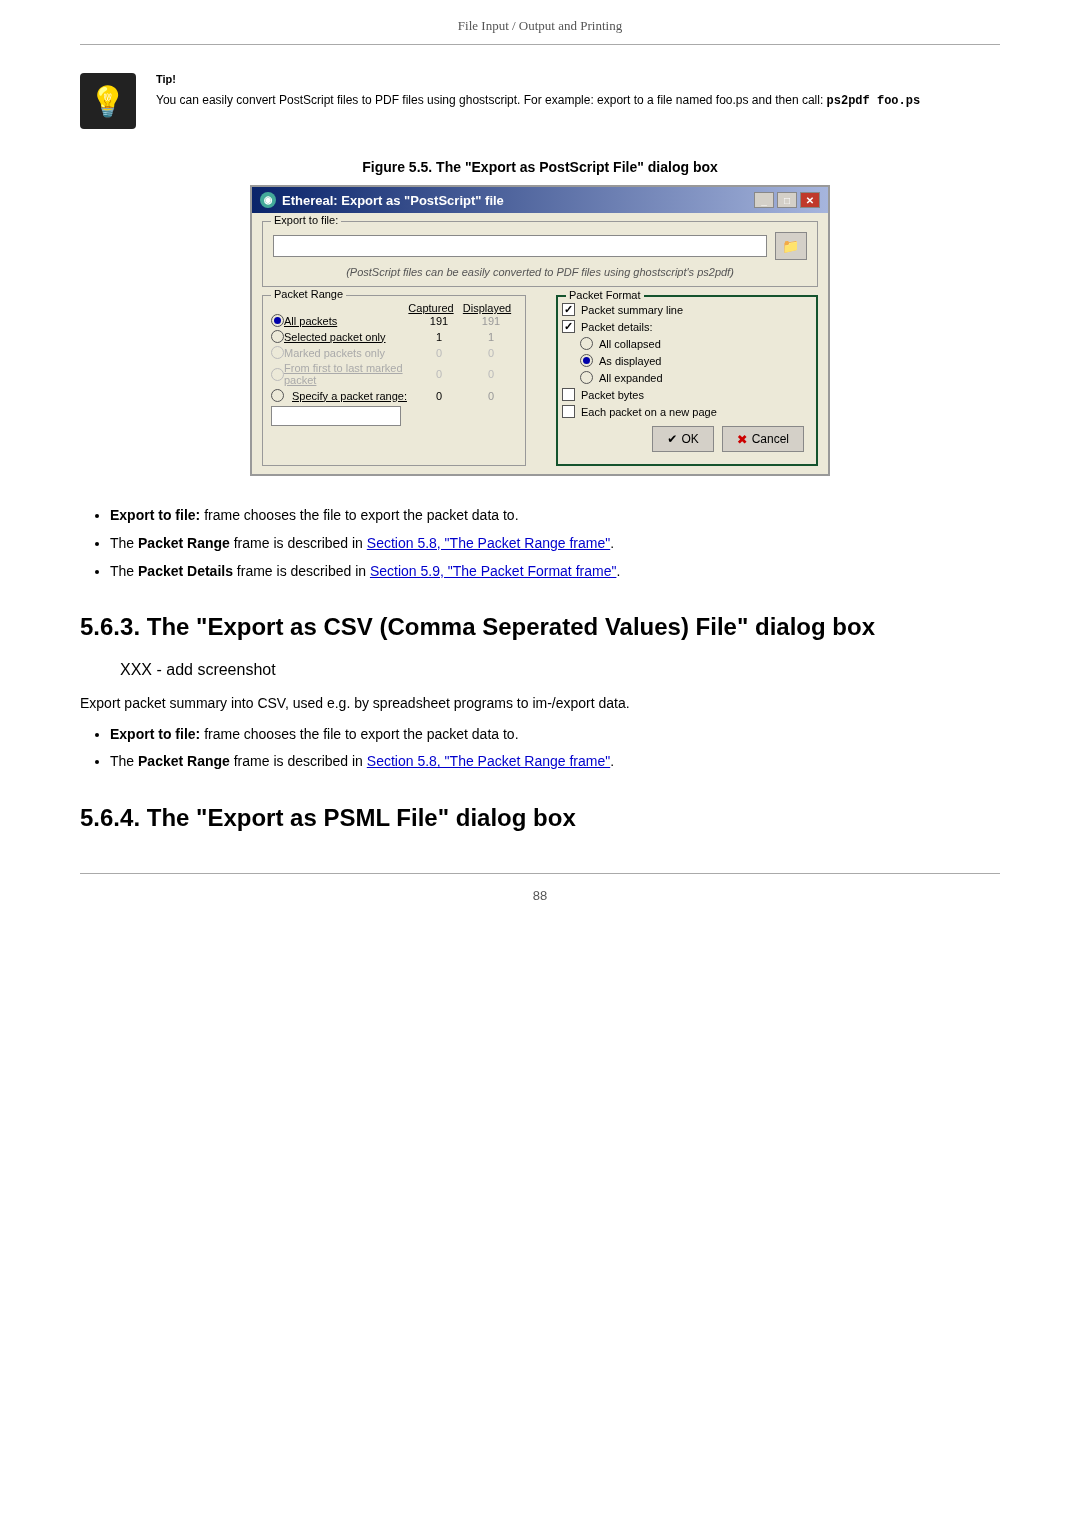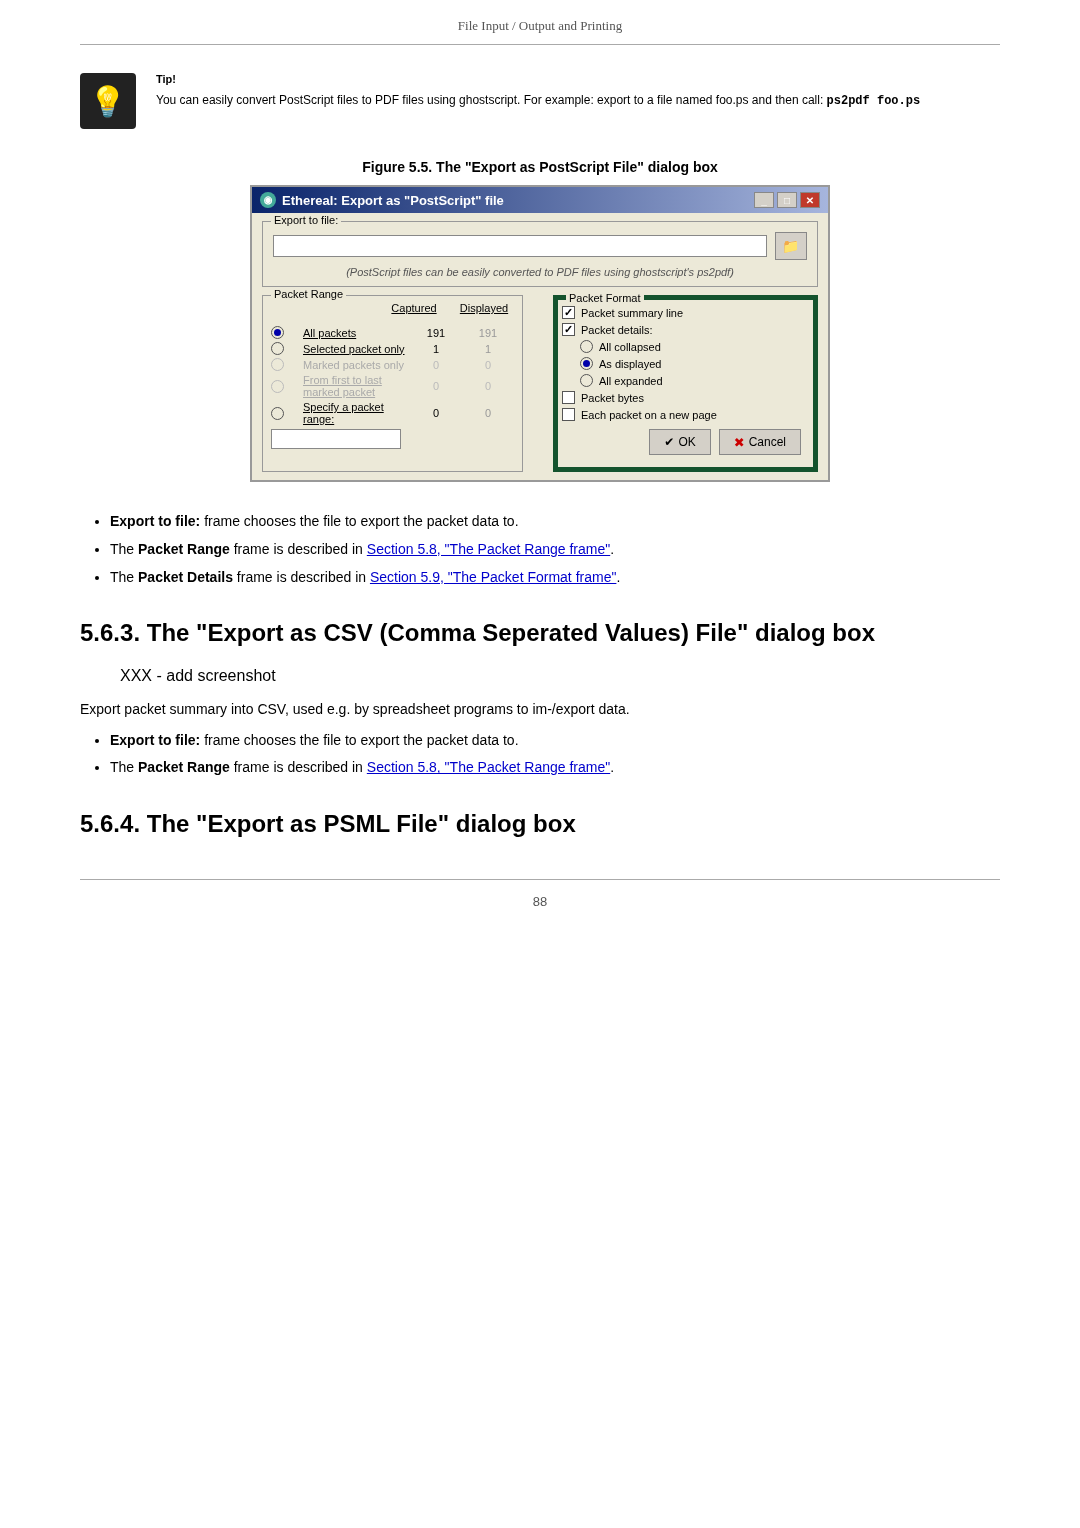--- a/index.html
+++ b/index.html
@@ -177,49 +177,49 @@
       gap: 10px;
     }
     .packet-range-box {
       flex: 1;
       border: 1px solid #999;
       padding: 6px 8px 8px 8px;
       position: relative;
     }
     .packet-format-box {
       flex: 1;
-      border: 5px solid #14532d;
+      border: 2px solid #14532d;
       padding: 6px 8px 8px 4px;
       position: relative;
       margin-left: 20px;
     }
     .range-header {
       display: flex;
       justify-content: flex-end;
-      gap: 18px;
-      margin-bottom: 12px;
+      gap: 4px;
+      margin-bottom: 0;
       padding-right: 4px;
     }
     .range-col-label {
       width: 52px;
       text-align: center;
       font-size: 11px;
       text-decoration: underline;
     }
     .range-row {
       display: flex;
       align-items: center;
       margin-bottom: 3px;
       font-size: 11px;
     }
     .range-row-label {
       flex: 1;
       display: flex;
       align-items: center;
-      gap: 19px;
+      gap: 0;
     }
     .range-val {
       width: 52px;
       text-align: center;
       color: #555;
       font-size: 11px;
     }
     .range-val.active {
       color: #000;
     }
@@ -436,21 +436,21 @@
                 <div class="radio-circle" style="border-color:#bbb;"></div>
                 <span style="color:#aaa;text-decoration:underline;">From first to last marked packet</span>
               </div>
               <span class="range-val" style="color:#bbb;">0</span>
               <span class="range-val" style="color:#bbb;">0</span>
             </div>
 
             <div class="range-row">
               <div class="range-row-label">
                 <div class="radio-circle"></div>
-                <span style="text-decoration:underline;cursor:pointer;">Specify a packet range:</span>
+                <span style="text-decoration:underline;cursor:pointer;margin-left:8px;">Specify a packet range:</span>
               </div>
               <span class="range-val active">0</span>
               <span class="range-val" style="color:#999;">0</span>
             </div>
 
             <div class="range-input-row">
               <input class="range-text-input" type="text" value="" style="">
             </div>
           </div>
 

